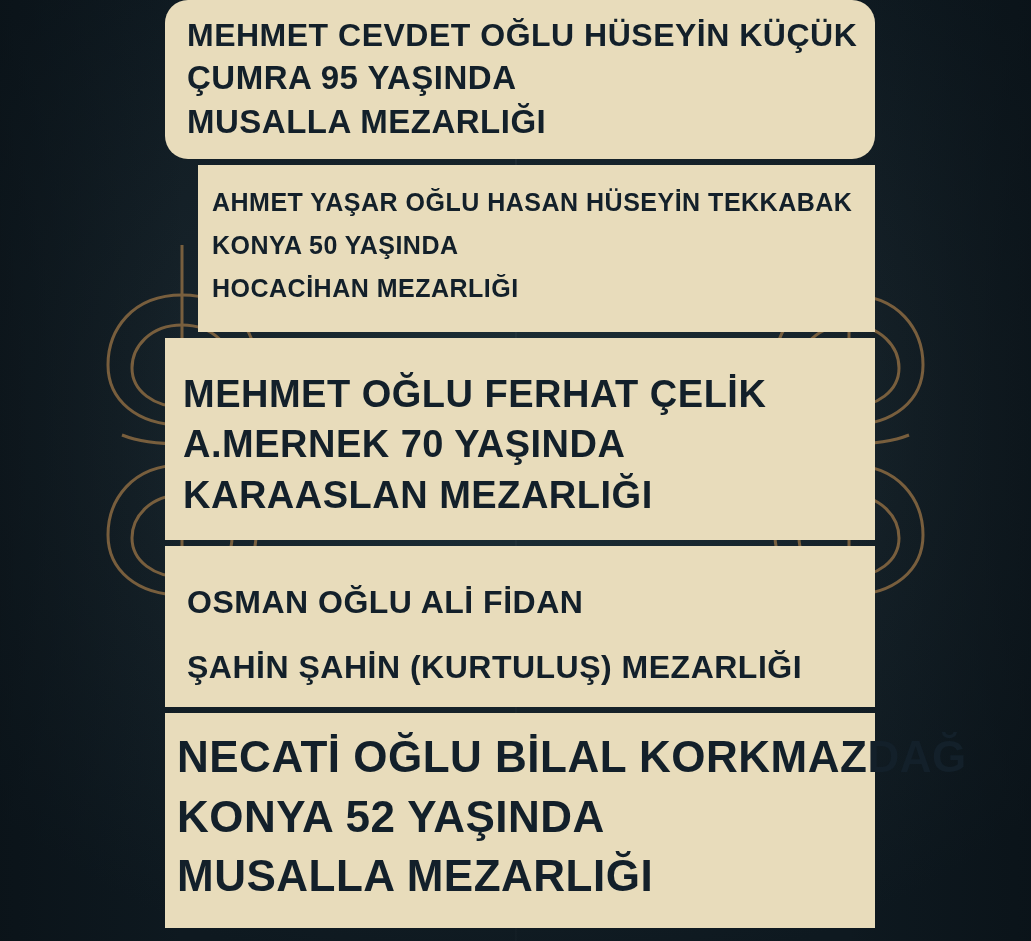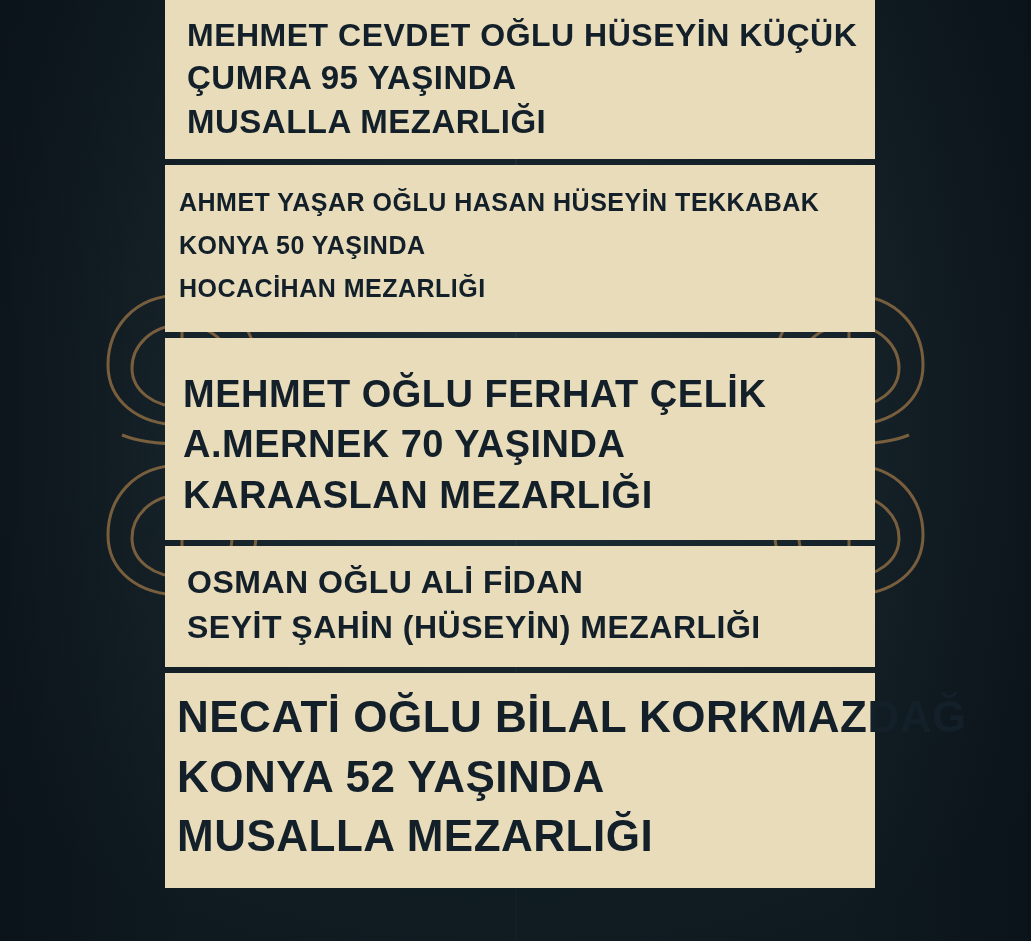--- a/index.html
+++ b/index.html
@@ -62,32 +62,32 @@
     margin-bottom: 6px;
     box-sizing: border-box;
   }
   .card .line {
     font-weight: bold;
     letter-spacing: 0.5px;
     line-height: 1.32;
     white-space: nowrap;
   }
   
-  .card.c1 { padding: 14px 16px 16px 0; }
+  .card.c1 { padding: 14px 16px 16px 0; border-radius: 23px; }
   .card.c1 .line { font-size: 33px; padding-left: 22px; }
   .card.c1 .line.l1 { font-size: 32px; }
 
-  .card.c2 { padding: 16px 0 22px 0; }
+  .card.c2 { padding: 16px 0 22px 0; margin-left: 33px; }
   .card.c2 .line { font-size: 25px; padding-left: 14px; line-height: 1.72; }
 
   .card.c3 { padding: 31px 0 20px 0; }
   .card.c3 .line { font-size: 38px; padding-left: 18px; line-height: 1.32; }
 
   .card.c4 { padding: 14px 0 16px 0; }
-  .card.c4 .line { font-size: 32px; padding-left: 22px; line-height: 1.42; }
+  .card.c4 .line { font-size: 32px; padding-left: 22px; line-height: 1.42; margin-top: 20px; }
 
   .card.c5 { padding: 14px 0 22px 0; }
   .card.c5 .line { font-size: 44px; padding-left: 12px; line-height: 1.36; }
 </style>
 </head>
 <body>
 
 <div id="backdrop"></div>
 <div id="seam"></div>
 
@@ -128,21 +128,21 @@
   </div>
 
   <div class="card c3">
     <div class="line l1">MEHMET OĞLU FERHAT ÇELİK</div>
     <div class="line l2">A.MERNEK 70 YAŞINDA</div>
     <div class="line l3">KARAASLAN MEZARLIĞI</div>
   </div>
 
   <div class="card c4">
     <div class="line l1">OSMAN OĞLU ALİ FİDAN</div>
-    <div class="line l3">SEYİT ŞAHİN (HÜSEYİN) MEZARLIĞI</div>
+    <div class="line l3">ŞAHİN ŞAHİN (KURTULUŞ) MEZARLIĞI</div>
   </div>
 
   <div class="card c5">
     <div class="line l1">NECATİ OĞLU BİLAL KORKMAZDAĞ</div>
     <div class="line l2">KONYA 52 YAŞINDA</div>
     <div class="line l3">MUSALLA MEZARLIĞI</div>
   </div>
 
 </div>
 

